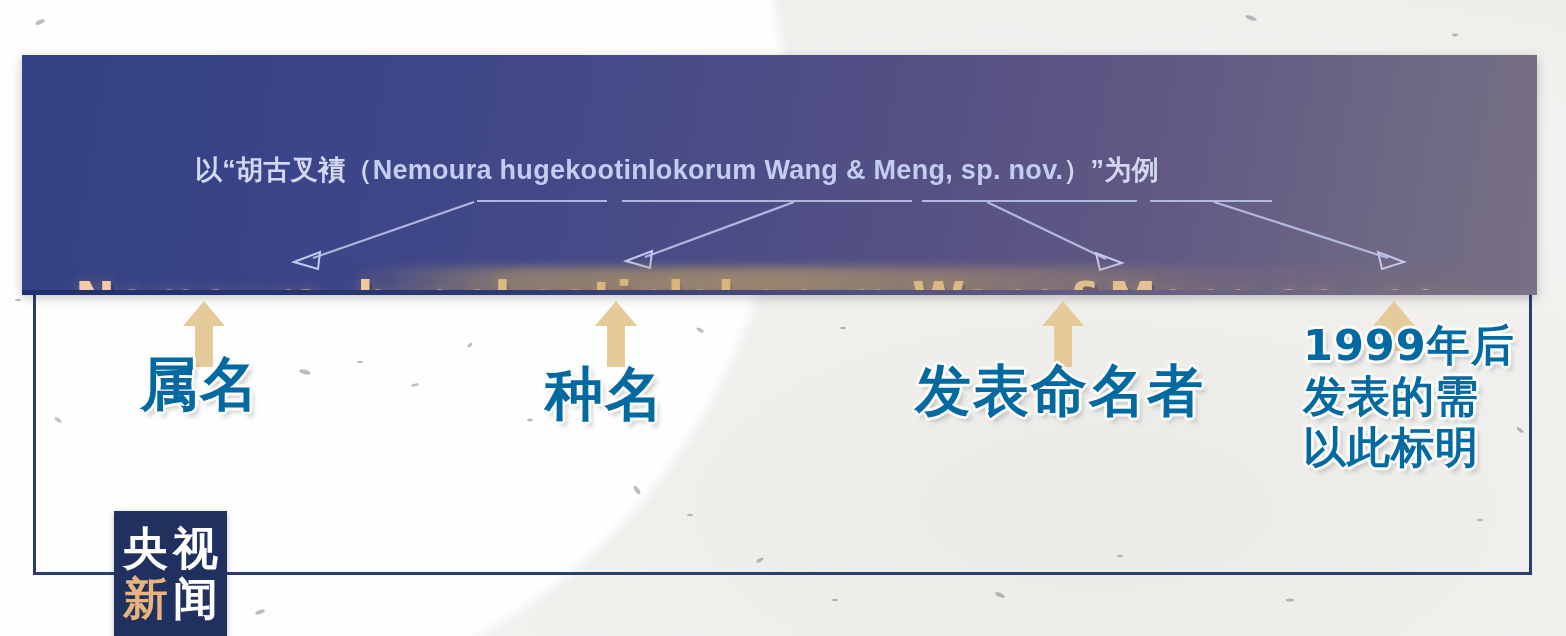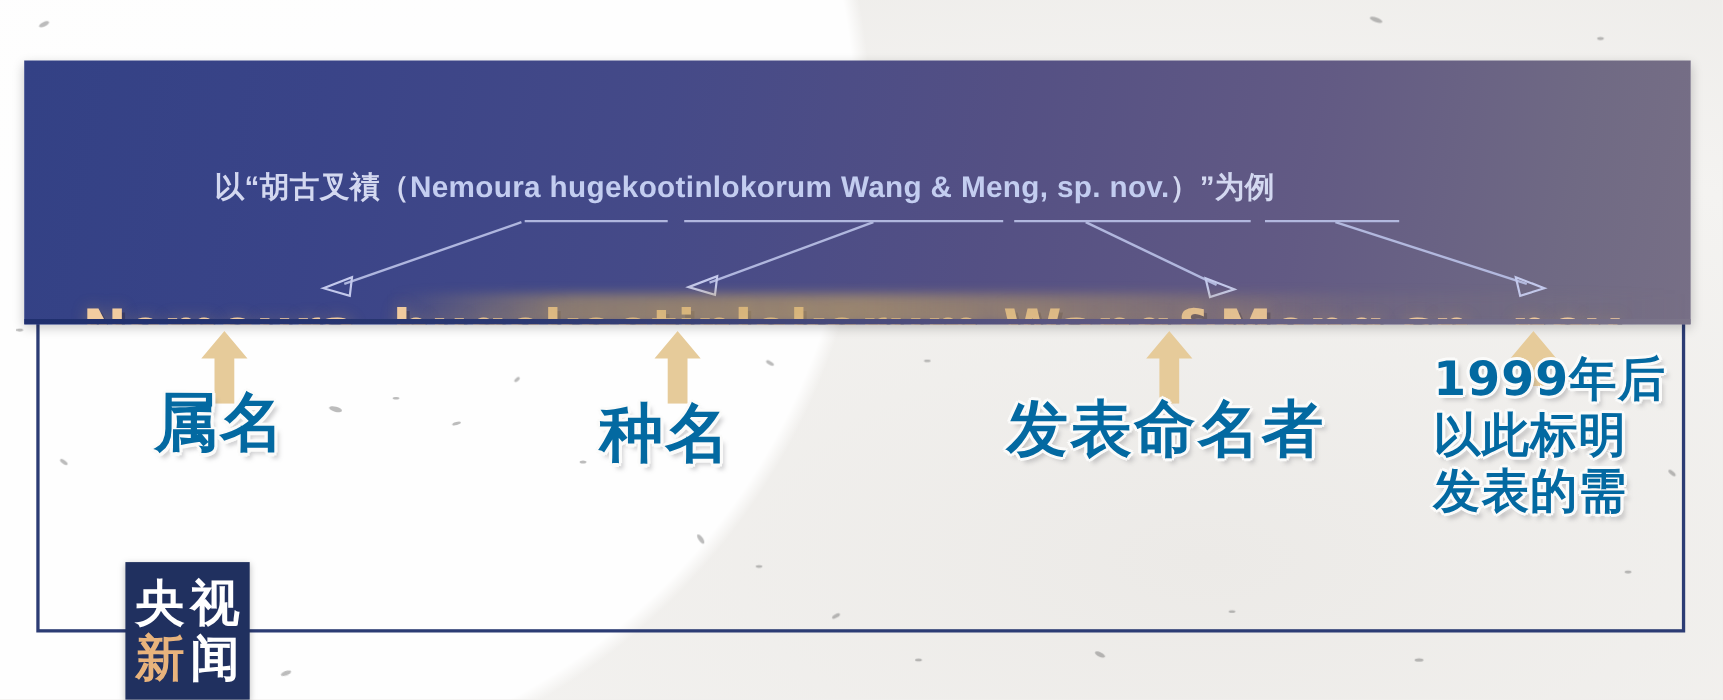--- a/index.html
+++ b/index.html
@@ -229,22 +229,22 @@
 <div class="callout" id="callout-species">
   <div>种名</div>
 </div>
 
 <div class="callout" id="callout-author">
   <div>发表命名者</div>
 </div>
 
 <div class="callout" id="callout-novelty">
   <div>1999年后</div>
+  <div>发表的需</div>
   <div>以此标明</div>
-  <div>发表的需</div>
 </div>
 
 <div id="logo">
   <div class="row">
     <span class="g">央</span>
     <span class="g">视</span>
   </div>
   <div class="row row2">
     <span class="g accent">新</span>
     <span class="g">闻</span>

